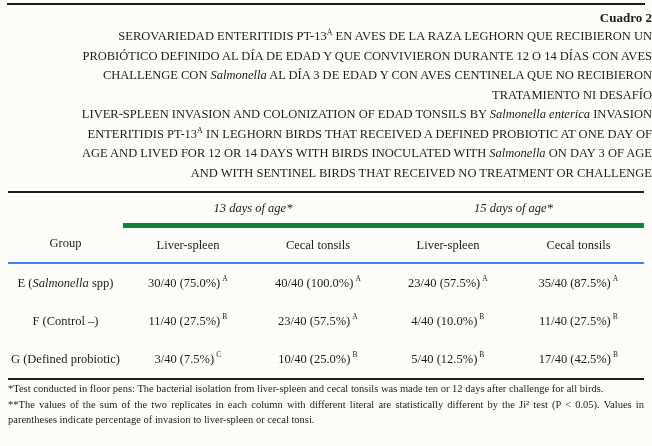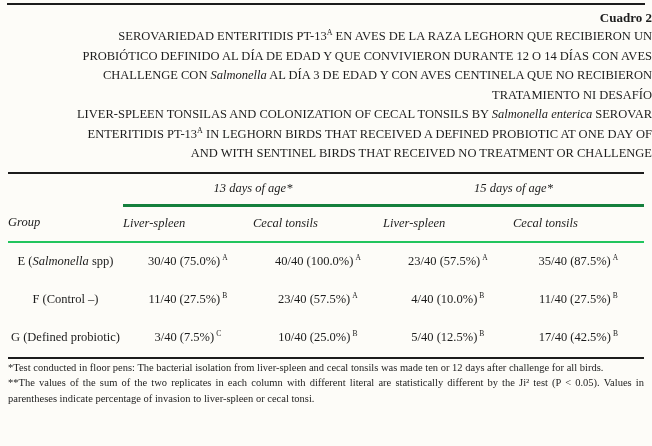--- a/index.html
+++ b/index.html
@@ -22,27 +22,27 @@
     width:636px;margin:8px 8px 0 8px;
     border-top:2px solid #1c1c1c;
     border-bottom:2px solid #1c1c1c;
   }
   col.c-group{width:115px}
   col.c-d1{width:130px}col.c-d2{width:130px}col.c-d3{width:130px}col.c-d4{width:131px}
   th,td{padding:0;font-weight:400}
   .spanner-row th{
     font-style:italic;font-size:12.5px;height:30px;
     vertical-align:middle;text-align:center;
-    border-bottom:3px solid #15803d;
+    border-bottom:5px solid #15803d;
   }
   .spanner-row th.empty{border-bottom:none}
   .subhead-row th{
-    font-style:italic;font-size:12.5px;height:34px;
-    vertical-align:middle;text-align:left;
-    border-bottom:2px solid #22c55e;
+    font-size:12.5px;height:34px;
+    vertical-align:middle;text-align:center;
+    border-bottom:2px solid #3b82f6;
   }
   tbody td{
     font-size:12.5px;height:38px;line-height:15px;
     text-align:center;vertical-align:middle;
   }
   tbody td sup{
     font-size:7.5px;letter-spacing:.3px;margin-left:2px;line-height:0;
   }
   .footnotes{margin:1px 8px 0 8px;font-size:10.5px;line-height:15.5px}
   .fn-line1{white-space:nowrap;overflow:hidden}
@@ -54,22 +54,23 @@
 <div>
 
   <div class="rule-top"></div>
 
   <div class="caption">
     <div class="caption-label">Cuadro 2</div>
     <div class="caption-line"><span>SEROVARIEDAD ENTERITIDIS PT-13</span><sup>A</sup><span> EN AVES DE LA RAZA LEGHORN QUE RECIBIERON UN</span></div>
     <div class="caption-line"><span>PROBIÓTICO DEFINIDO AL DÍA DE EDAD Y QUE CONVIVIERON DURANTE 12 O 14 DÍAS CON AVES</span></div>
     <div class="caption-line"><span>CHALLENGE CON </span><span class="it">Salmonella</span><span> AL DÍA 3 DE EDAD Y CON AVES CENTINELA QUE NO RECIBIERON</span></div>
     <div class="caption-line"><span>TRATAMIENTO NI DESAFÍO</span></div>
-    <div class="caption-line"><span>LIVER-SPLEEN TONSILAS AND COLONIZATION OF CECAL TONSILS BY </span><span class="it">Salmonella enterica</span><span> SEROVAR</span></div>
+    <div class="caption-line"><span>LIVER-SPLEEN INVASION AND COLONIZATION OF EDAD TONSILS BY </span><span class="it">Salmonella enterica</span><span> INVASION</span></div>
     <div class="caption-line"><span>ENTERITIDIS PT-13</span><sup>A</sup><span> IN LEGHORN BIRDS THAT RECEIVED A  DEFINED PROBIOTIC AT ONE DAY OF</span></div>
+    <div class="caption-line"><span>AGE AND LIVED FOR 12 OR 14 DAYS WITH BIRDS INOCULATED WITH </span><span class="it">Salmonella</span><span> ON DAY 3 OF AGE</span></div>
     <div class="caption-line"><span>AND WITH SENTINEL BIRDS THAT RECEIVED NO TREATMENT OR CHALLENGE</span></div>
   </div>
 
   <table class="data">
     <colgroup>
       <col class="c-group">
         <col class="c-d1">
         <col class="c-d2">
         <col class="c-d3">
         <col class="c-d4">

